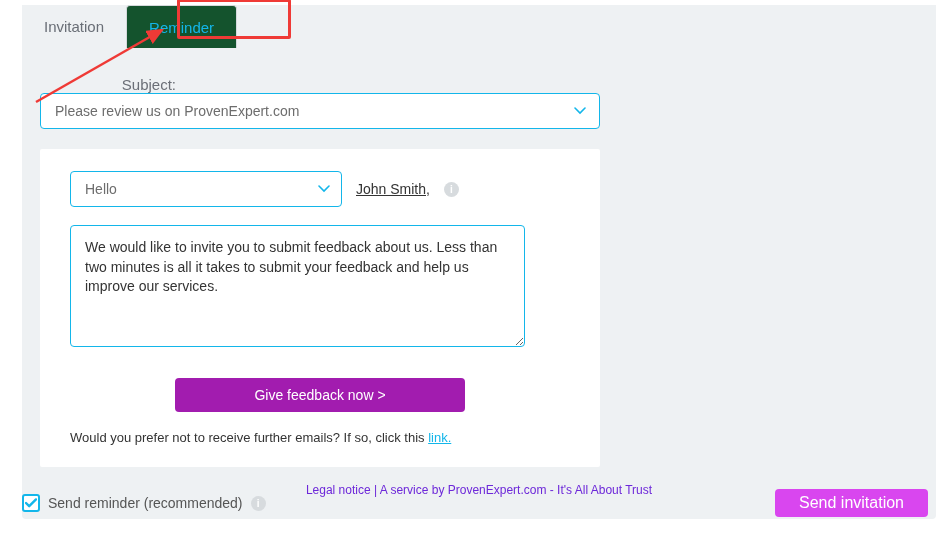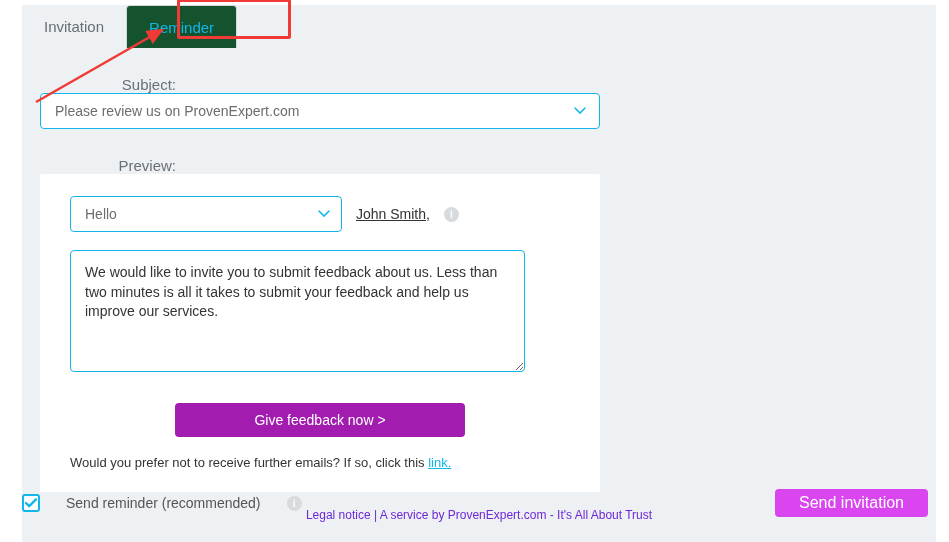--- a/index.html
+++ b/index.html
@@ -195,21 +195,21 @@
     left: 22px;
     top: 489px;
     width: 906px;
     display: flex;
     align-items: center;
     justify-content: space-between;
   }
   .reminder-check {
     display: flex;
     align-items: center;
-    gap: 26px;
+    gap: 8px;
     font-size: 14px;
     color: #555;
   }
   .cbox {
     width: 18px;
     height: 18px;
     border: 2px solid #13b6ea;
     border-radius: 3px;
     display: flex;
     align-items: center;
@@ -251,21 +251,20 @@
           <span class="chev">
             <svg width="12" height="8" viewBox="0 0 12 8">
                 <path d="M1 1l5 5 5-5" stroke="#13b6ea" stroke-width="1.6" fill="none" stroke-linecap="round"></path>
               </svg>
           </span>
         </div>
       </div>
     </div>
 
     <div class="row">
-      <div class="label-col">Preview:</div>
       <div class="field-col">
         <div class="preview-card">
 
           <div class="greeting-row">
             <div class="greet-select-wrap">
               <select class="greet-select">
                 <option>Hello</option>
               </select>
               <span class="chev">
                 <svg width="12" height="8" viewBox="0 0 12 8">

